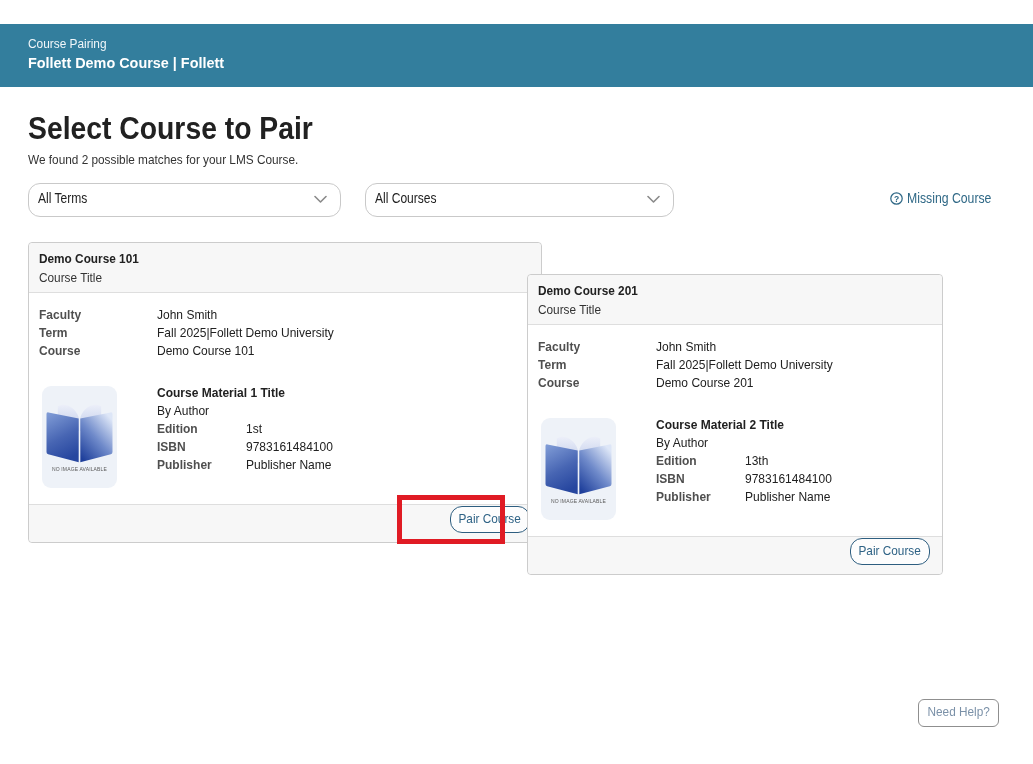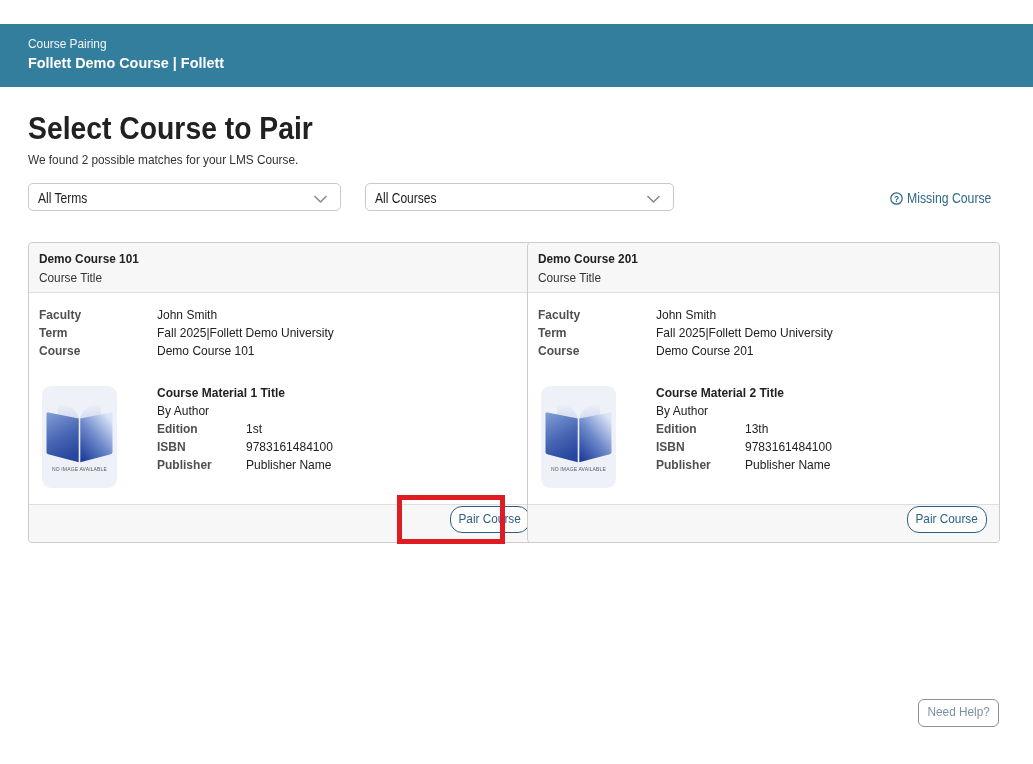--- a/index.html
+++ b/index.html
@@ -2,21 +2,21 @@
 <html><head>
 <meta charset="utf-8">
 <style>
 * { margin:0; padding:0; box-sizing:border-box; }
 html,body { width:1033px; height:764px; background:#ffffff; font-family:"Liberation Sans",sans-serif; overflow:hidden; }
 .header { position:absolute; left:0; top:0; width:1033px; height:63px; background:#337e9d;margin-top:24px; }
 .header .crumb { position:absolute; left:28px; top:13px; font-size:12.5px; color:#f2f7fa; transform:scaleX(0.95); transform-origin:0 0; white-space:nowrap; }
 .header .htitle { position:absolute; left:28px; top:30px; font-size:15px; font-weight:bold; color:#ffffff; transform:scaleX(0.96); transform-origin:0 0; white-space:nowrap; }
 h1 { position:absolute; left:28px; top:110px; font-size:32px; font-weight:bold; color:#212121; transform:scaleX(0.885); transform-origin:0 0; white-space:nowrap; }
 .subtext { position:absolute; left:28px; top:152px; font-size:13.5px; color:#333333; transform:scaleX(0.875); transform-origin:0 0; white-space:nowrap; }
-.dd { position:absolute; top:183px; height:28px; background:#ffffff; border:1px solid #c9c9c9; border-radius:5px; font-size:14px; color:#212121; line-height:28px; padding-left:9px; }
+.dd { position:absolute; top:183px; height:34px; background:#ffffff; border:1px solid #c9c9c9; border-radius:12px; font-size:14px; color:#212121; line-height:28px; padding-left:9px; }
 .dd span { display:inline-block; transform:scaleX(0.86); transform-origin:0 50%; }
 .dd svg { position:absolute; right:13px; top:11px; }
 .missing { position:absolute; top:190px; left:890px; color:#2f6886; font-size:14px; white-space:nowrap; }
 .missing svg { vertical-align:-2px; margin-right:4px; }
 .missing .mt { display:inline-block; transform:scaleX(0.875); transform-origin:0 50%; }
 .card { position:absolute; top:242px; height:301px; background:#ffffff; border:1px solid #cccccc; border-radius:4px; }
 .card-head { position:absolute; left:0; top:0; right:0; height:50px; background:#f7f7f7; border-bottom:1px solid #dedede; border-radius:4px 4px 0 0; padding:8px 12px 0 10px; }
 .card-head .t1 { font-size:13.5px; font-weight:bold; color:#212121; transform:scaleX(0.875); transform-origin:0 0; white-space:nowrap; }
 .card-head .t2 { font-size:13.5px; color:#333333; margin-top:3.5px; transform:scaleX(0.875); transform-origin:0 0; white-space:nowrap; }
 .card-foot { position:absolute; left:0; bottom:0; right:0; height:38px; background:#f7f7f7; border-top:1px solid #dedede; border-radius:0 0 4px 4px; }
@@ -103,21 +103,21 @@
   <div class="row val" style="left:217px; top:196px;">9783161484100</div>
   <div class="mat row lab" style="top:214px;">Publisher</div>
   <div class="row val" style="left:217px; top:214px;">Publisher Name</div>
 
   <div class="card-foot">
     <div class="pair-btn" style="right:11px;"><span>Pair Course</span></div>
   </div>
   <div class="redbox"></div>
 </div>
 
-<div class="card" style="left:527px; width:473px;">
+<div class="card" style="left:527px; width:416px;margin-top:32px;">
   <div class="card-head">
     <div class="t1">Demo Course 201</div>
     <div class="t2">Course Title</div>
   </div>
   <div class="row lab" style="left:10px; top:64px;">Faculty</div>
   <div class="row val" style="left:128px; top:64px;">John Smith</div>
   <div class="row lab" style="left:10px; top:82px;">Term</div>
   <div class="row val" style="left:128px; top:82px;">Fall 2025|Follett Demo University</div>
   <div class="row lab" style="left:10px; top:100px;">Course</div>
   <div class="row val" style="left:128px; top:100px;">Demo Course 201</div>

